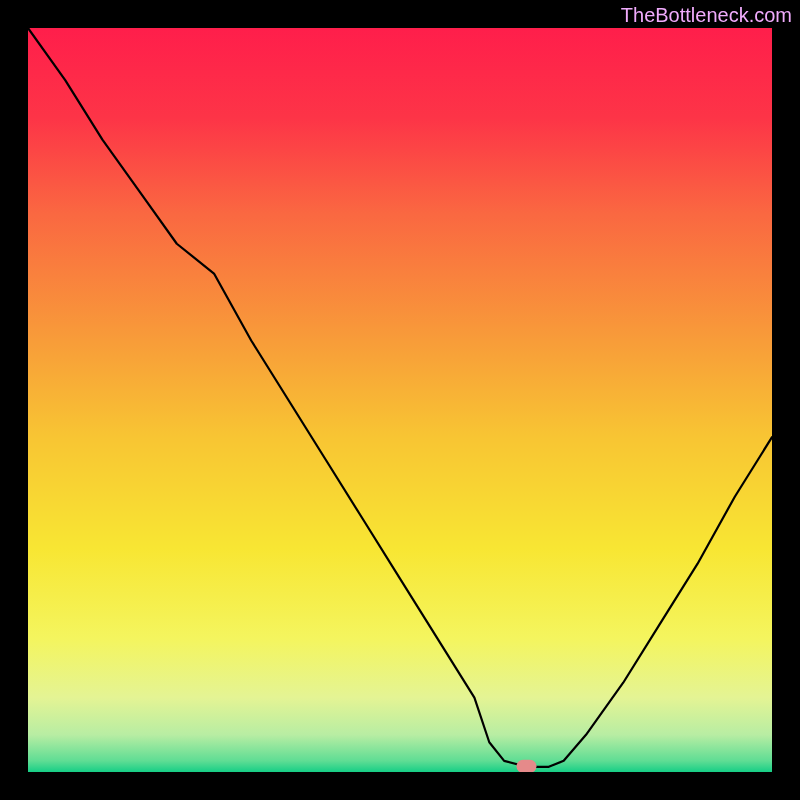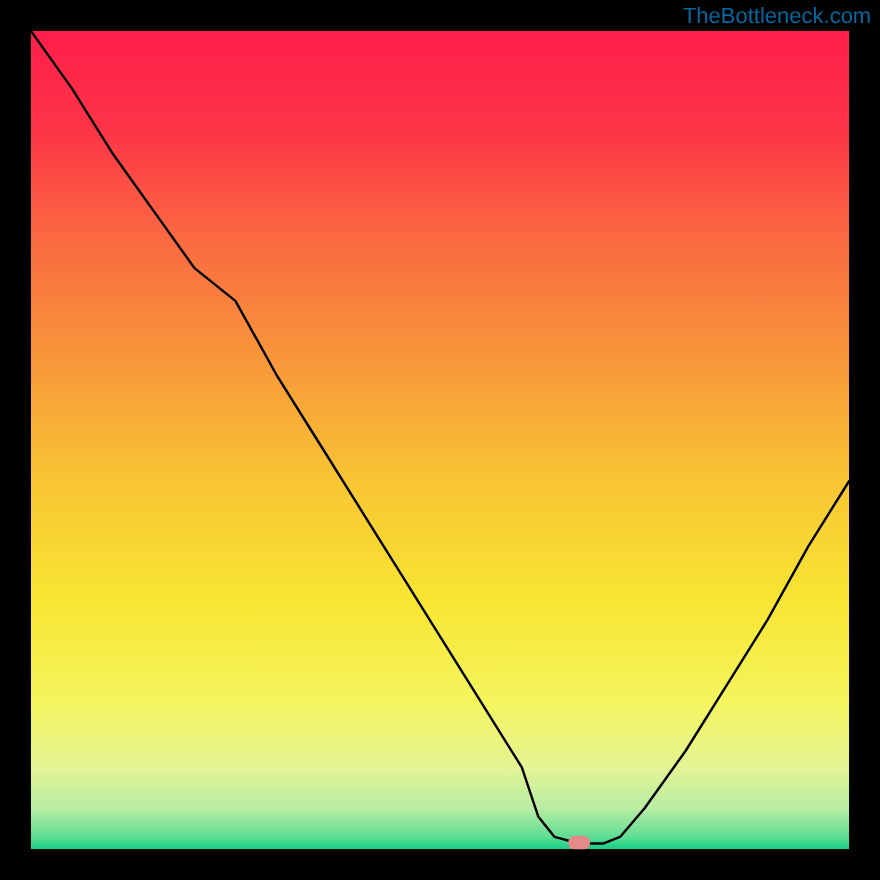--- a/index.html
+++ b/index.html
@@ -14,21 +14,21 @@
   .container {
     position: relative;
     width: 800px;
     height: 800px;
     background: #000;
   }
   .watermark {
     position: absolute;
     top: 4px;
     right: 8px;
-    color: #0369a1;
+    color: #f0abfc;
     font-size: 20px;
     font-weight: 500;
     z-index: 10;
   }
   .plot {
     position: absolute;
     left: 28px;
     top: 28px;
     width: 744px;
     height: 744px;

